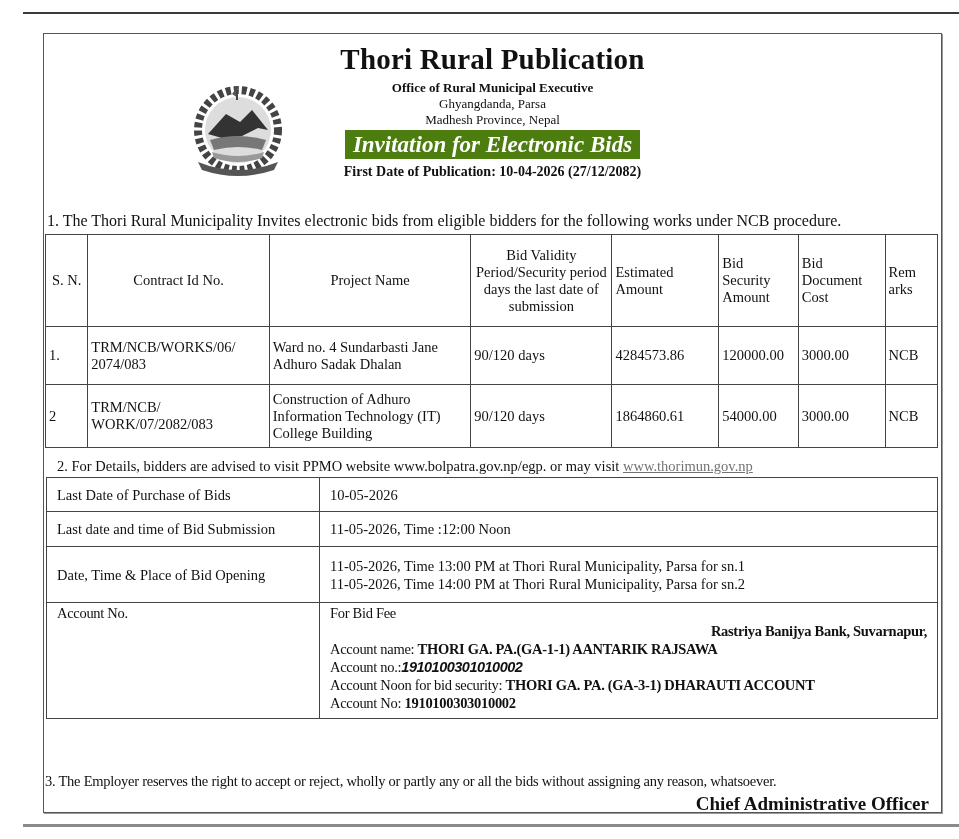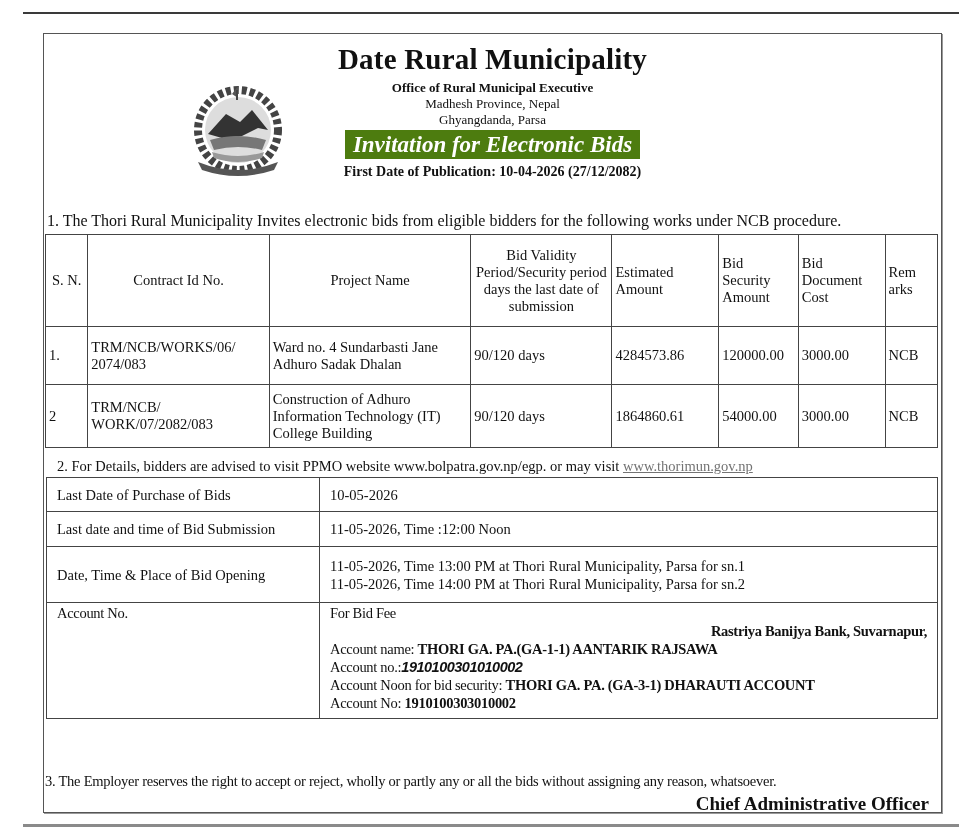--- a/index.html
+++ b/index.html
@@ -61,24 +61,24 @@
     <circle cx="46" cy="46" r="33" fill="#ddd"></circle>
     <polygon points="16,50 34,30 48,38 60,26 76,46 66,44 50,52 30,54" fill="#333"></polygon>
     <polygon points="40,10 46,2 46,14" fill="#555"></polygon>
     <rect x="44" y="6" width="2" height="10" fill="#444"></rect>
     <path d="M18,56 Q46,48 74,56 L70,66 Q46,60 22,66 Z" fill="#777"></path>
     <path d="M20,68 Q46,76 72,68 L70,74 Q46,82 22,74 Z" fill="#999"></path>
     <path d="M6,78 Q46,94 86,78 L82,86 Q46,98 10,86 Z" fill="#555"></path>
   </svg>
 
   <div class="header">
-    <div class="title">Date Rural Municipality</div>
+    <div class="title">Thori Rural Publication</div>
     <div class="office">Office of Rural Municipal Executive</div>
+    <div class="addr">Ghyangdanda, Parsa</div>
     <div class="addr">Madhesh Province, Nepal</div>
-    <div class="addr">Ghyangdanda, Parsa</div>
     <div class="banner">Invitation for Electronic Bids</div>
     <div class="pubdate">First Date of Publication: 10-04-2026 (27/12/2082)</div>
   </div>
 
   <div class="p1">1.  The Thori Rural Municipality Invites electronic bids from eligible bidders for the following works under NCB procedure.</div>
 
   <table class="bids">
     <colgroup>
       <col style="width:42px">
         <col style="width:180px">

